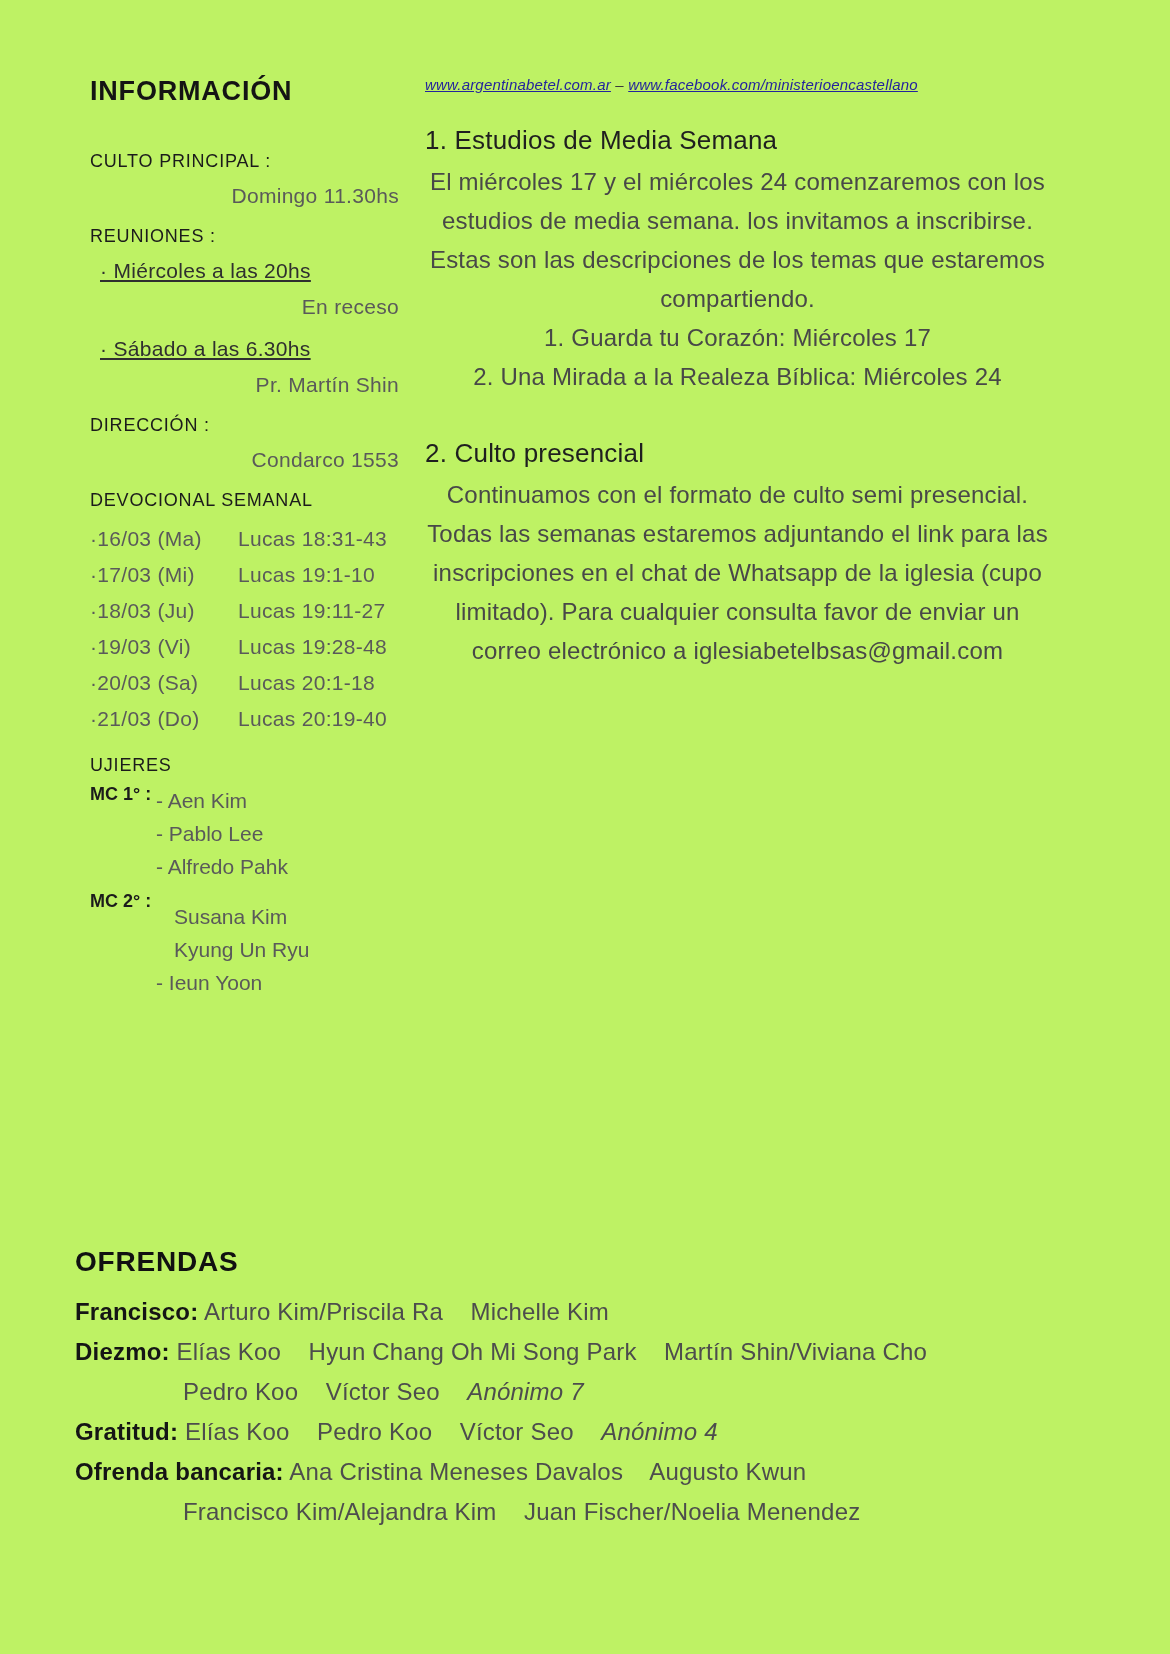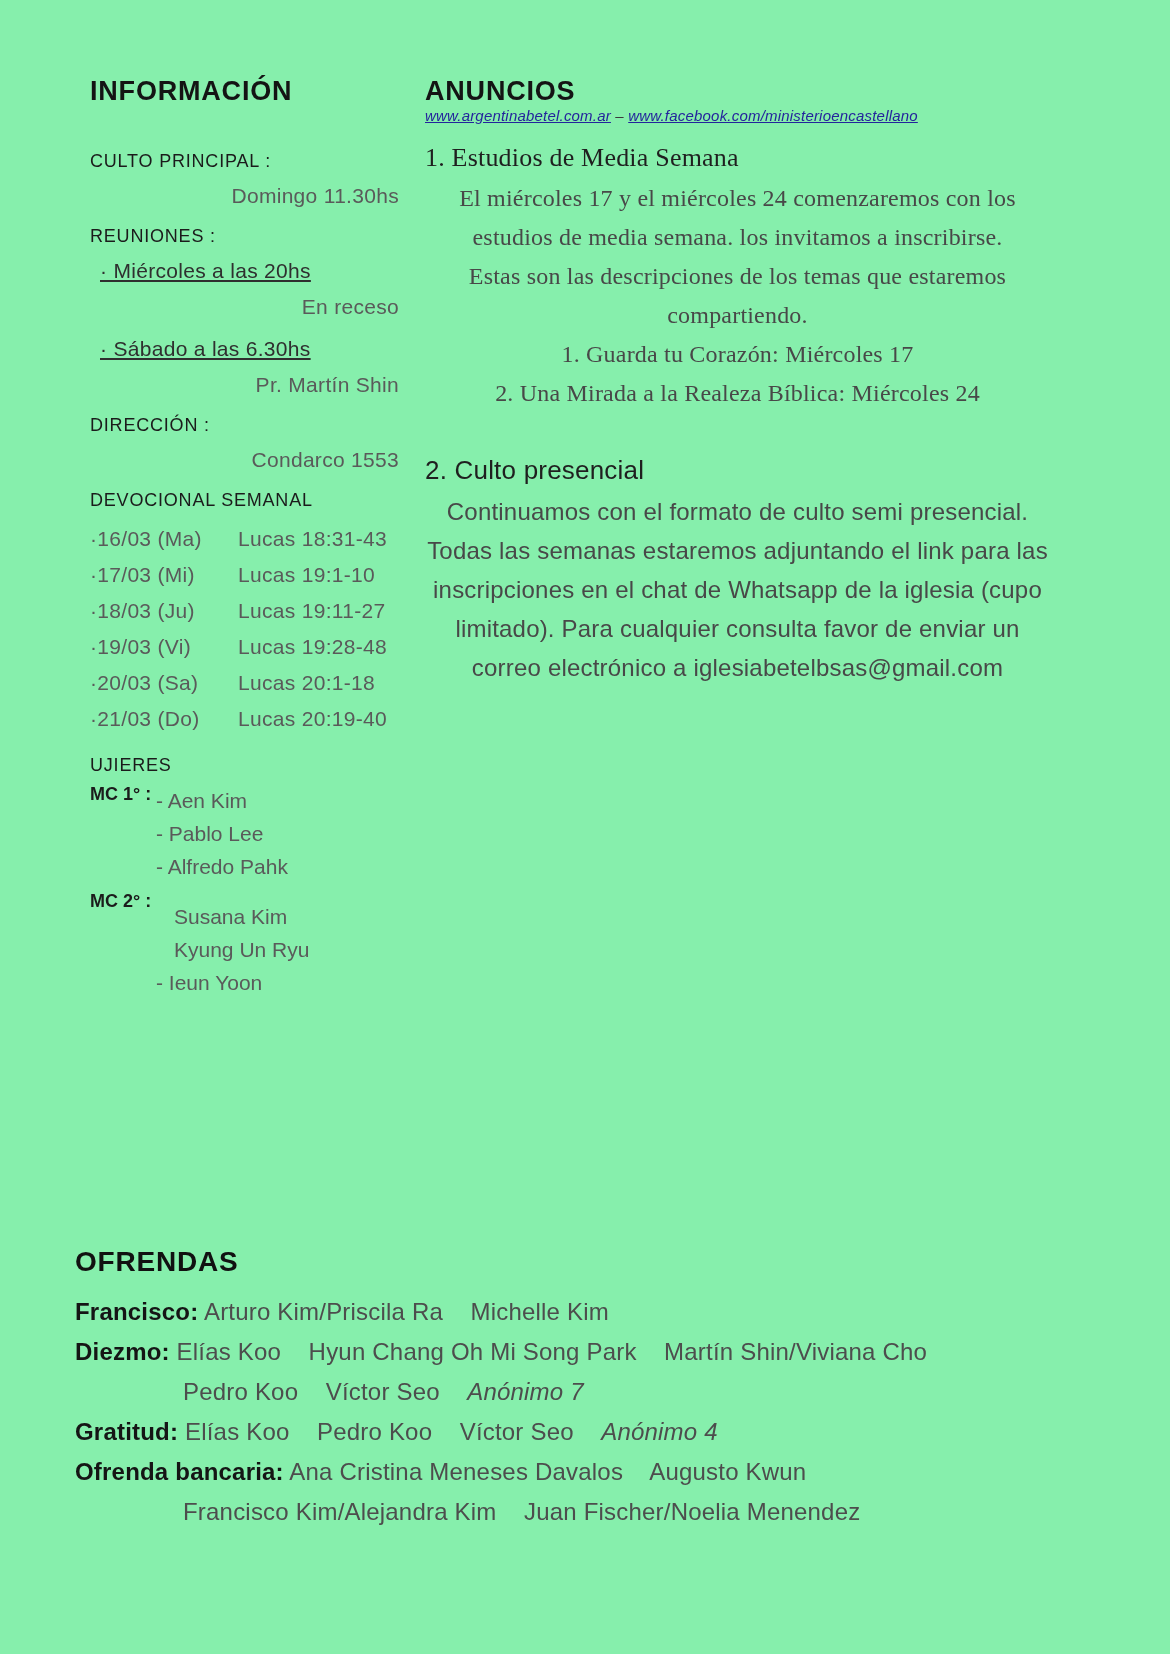--- a/index.html
+++ b/index.html
@@ -1,18 +1,18 @@
 <!DOCTYPE html>
 <html><head>
 <meta charset="utf-8">
 <style>
   * { margin:0; padding:0; box-sizing:border-box; }
   html,body { background:#ffffff; }
   body { font-family:"Liberation Sans", sans-serif; }
-  .page { position:relative; width:1170px; height:1654px; background:#86efac; overflow:hidden; }
+  .page { position:relative; width:1170px; height:1654px; background:#bef264; overflow:hidden; }
 
   
   .info-col { position:absolute; left:90px; top:76px; width:345px; }
   .col-title { font-size:27px; font-weight:700; color:#141414; letter-spacing:0.8px; }
   .lbl { font-size:18px; font-weight:400; color:#1b1b1b; letter-spacing:0.8px; }
   .val { font-size:21px; color:#5a5a5a; letter-spacing:0.3px; }
   .val-dark { font-size:21px; color:#2f2f2f; letter-spacing:0.3px;text-decoration:underline; }
   .right { text-align:right; padding-right:36px; }
   .mt-lg { margin-top:44px; }
   .mt-md { margin-top:18px; }
@@ -28,21 +28,21 @@
   .mc2-names { padding-left:18px;margin-top:9px; }
   .mc2-names .dash { padding-left:0; margin-left:-18px; }
 
   
   .anuncios-col { position:absolute; left:425px; top:76px; width:625px; }
   .links-line { font-size:15px; font-style:italic; color:#24249c; letter-spacing:0.2px; border-bottom:0; }
   .links-line a { color:#24249c; text-decoration:underline; cursor:pointer; }
   .links-sep { color:#3a3a3a; text-decoration:none; font-style:normal; }
   .sec-heading { font-size:26px; color:#1f1f1f; letter-spacing:0.2px; }
   .para { font-size:24px; color:#484848; line-height:39px; letter-spacing:0.2px; }
-  .sec1 { margin-top:19px;font-family:Liberation Serif, serif; }
+  .sec1 { margin-top:32px; }
   .sec2 { margin-top:42px; }
   .sec-body { margin-top:6px;text-align:center; }
 
   
   .ofrendas { position:absolute; left:75px; top:1246px; width:1040px; }
   .of-title { font-size:28px; font-weight:700; color:#111111; letter-spacing:0.8px; }
   .of-rows { margin-top:14px; }
   .of-row { font-size:24px; line-height:40px; color:#4d4d4d; white-space:pre-wrap; letter-spacing:0.2px; }
   .of-label { font-weight:700; color:#151515; }
   .of-indent { padding-left:108px; }
@@ -111,21 +111,20 @@
       <span class="mc-label">MC 2° :</span>
       <div class="mc-names mc2-names">
         <div>Susana Kim</div>
         <div>Kyung Un Ryu</div>
         <div class="dash">- Ieun Yoon</div>
       </div>
     </div>
   </div>
 
   <div class="anuncios-col">
-    <div class="col-title">ANUNCIOS</div>
 
     <div class="links-line"><a>www.argentinabetel.com.ar</a><span class="links-sep"> – </span><a>www.facebook.com/ministerioencastellano</a></div>
 
     <div class="sec1">
       <div class="sec-heading">1. Estudios de Media Semana</div>
       <div class="sec-body">
         <div class="para">El miércoles 17 y el miércoles 24 comenzaremos con los estudios de media semana. los invitamos a inscribirse.</div>
         <div class="para">Estas son las descripciones de los temas que estaremos compartiendo.</div>
         <div class="para">1. Guarda tu Corazón: Miércoles 17</div>
         <div class="para">2. Una Mirada a la Realeza Bíblica: Miércoles 24</div>

